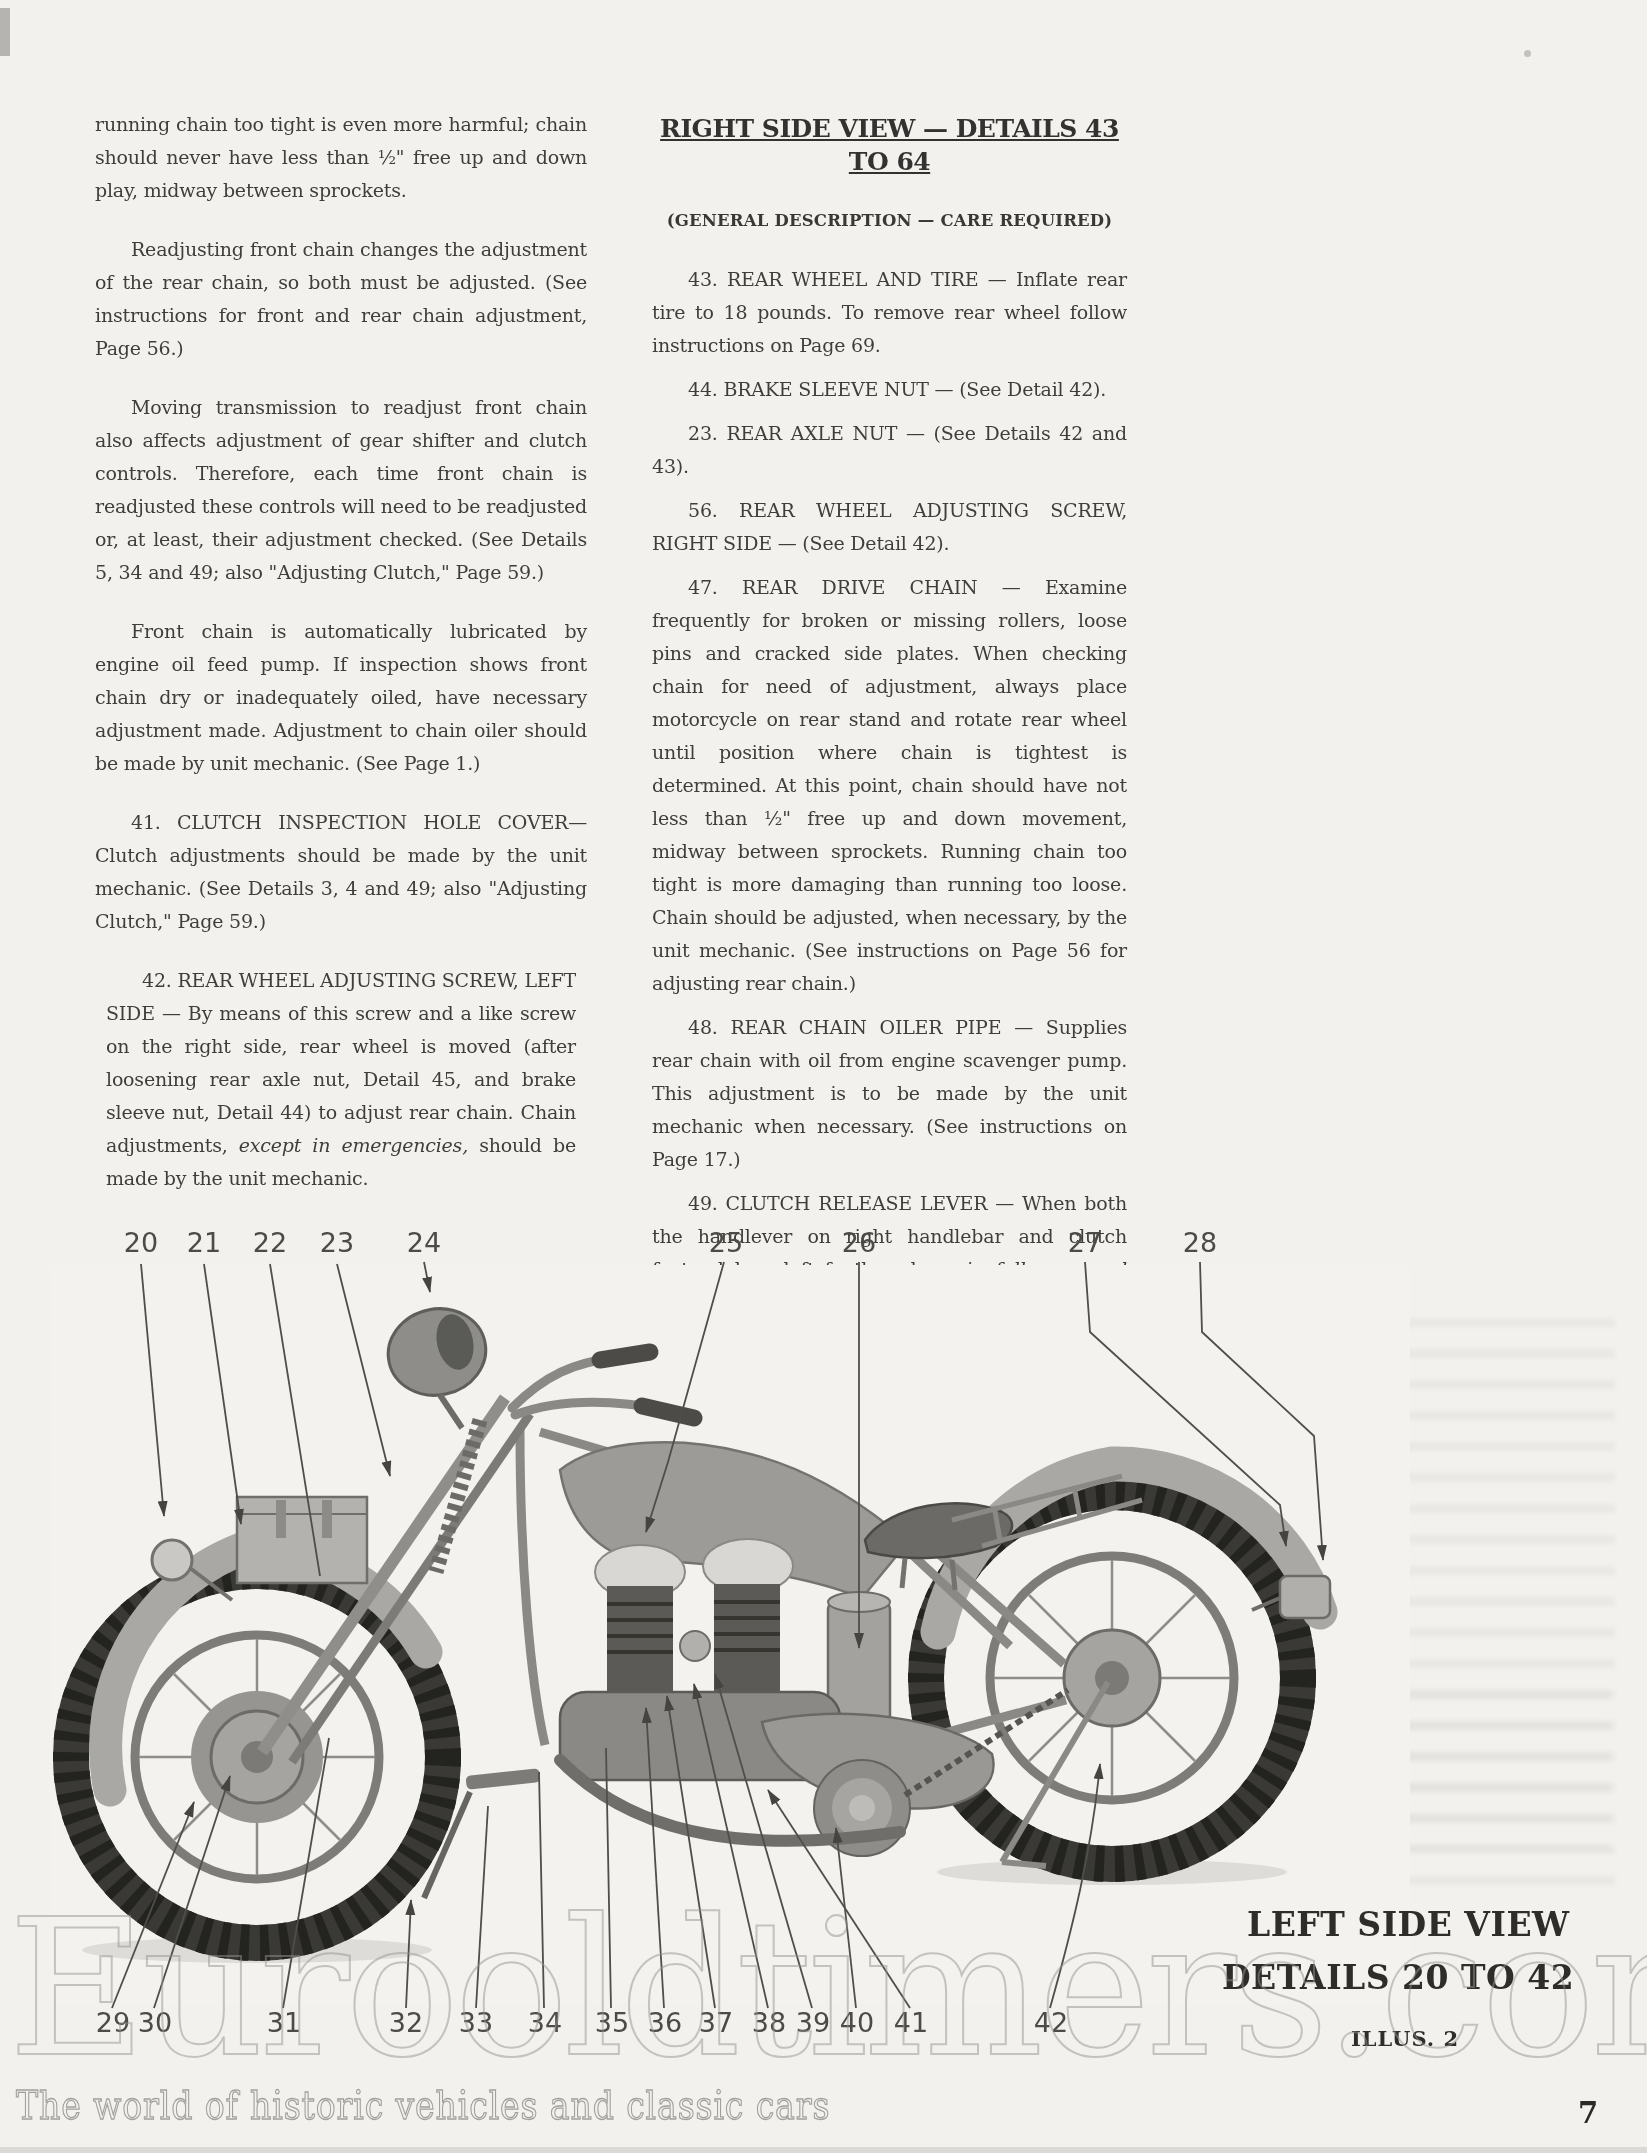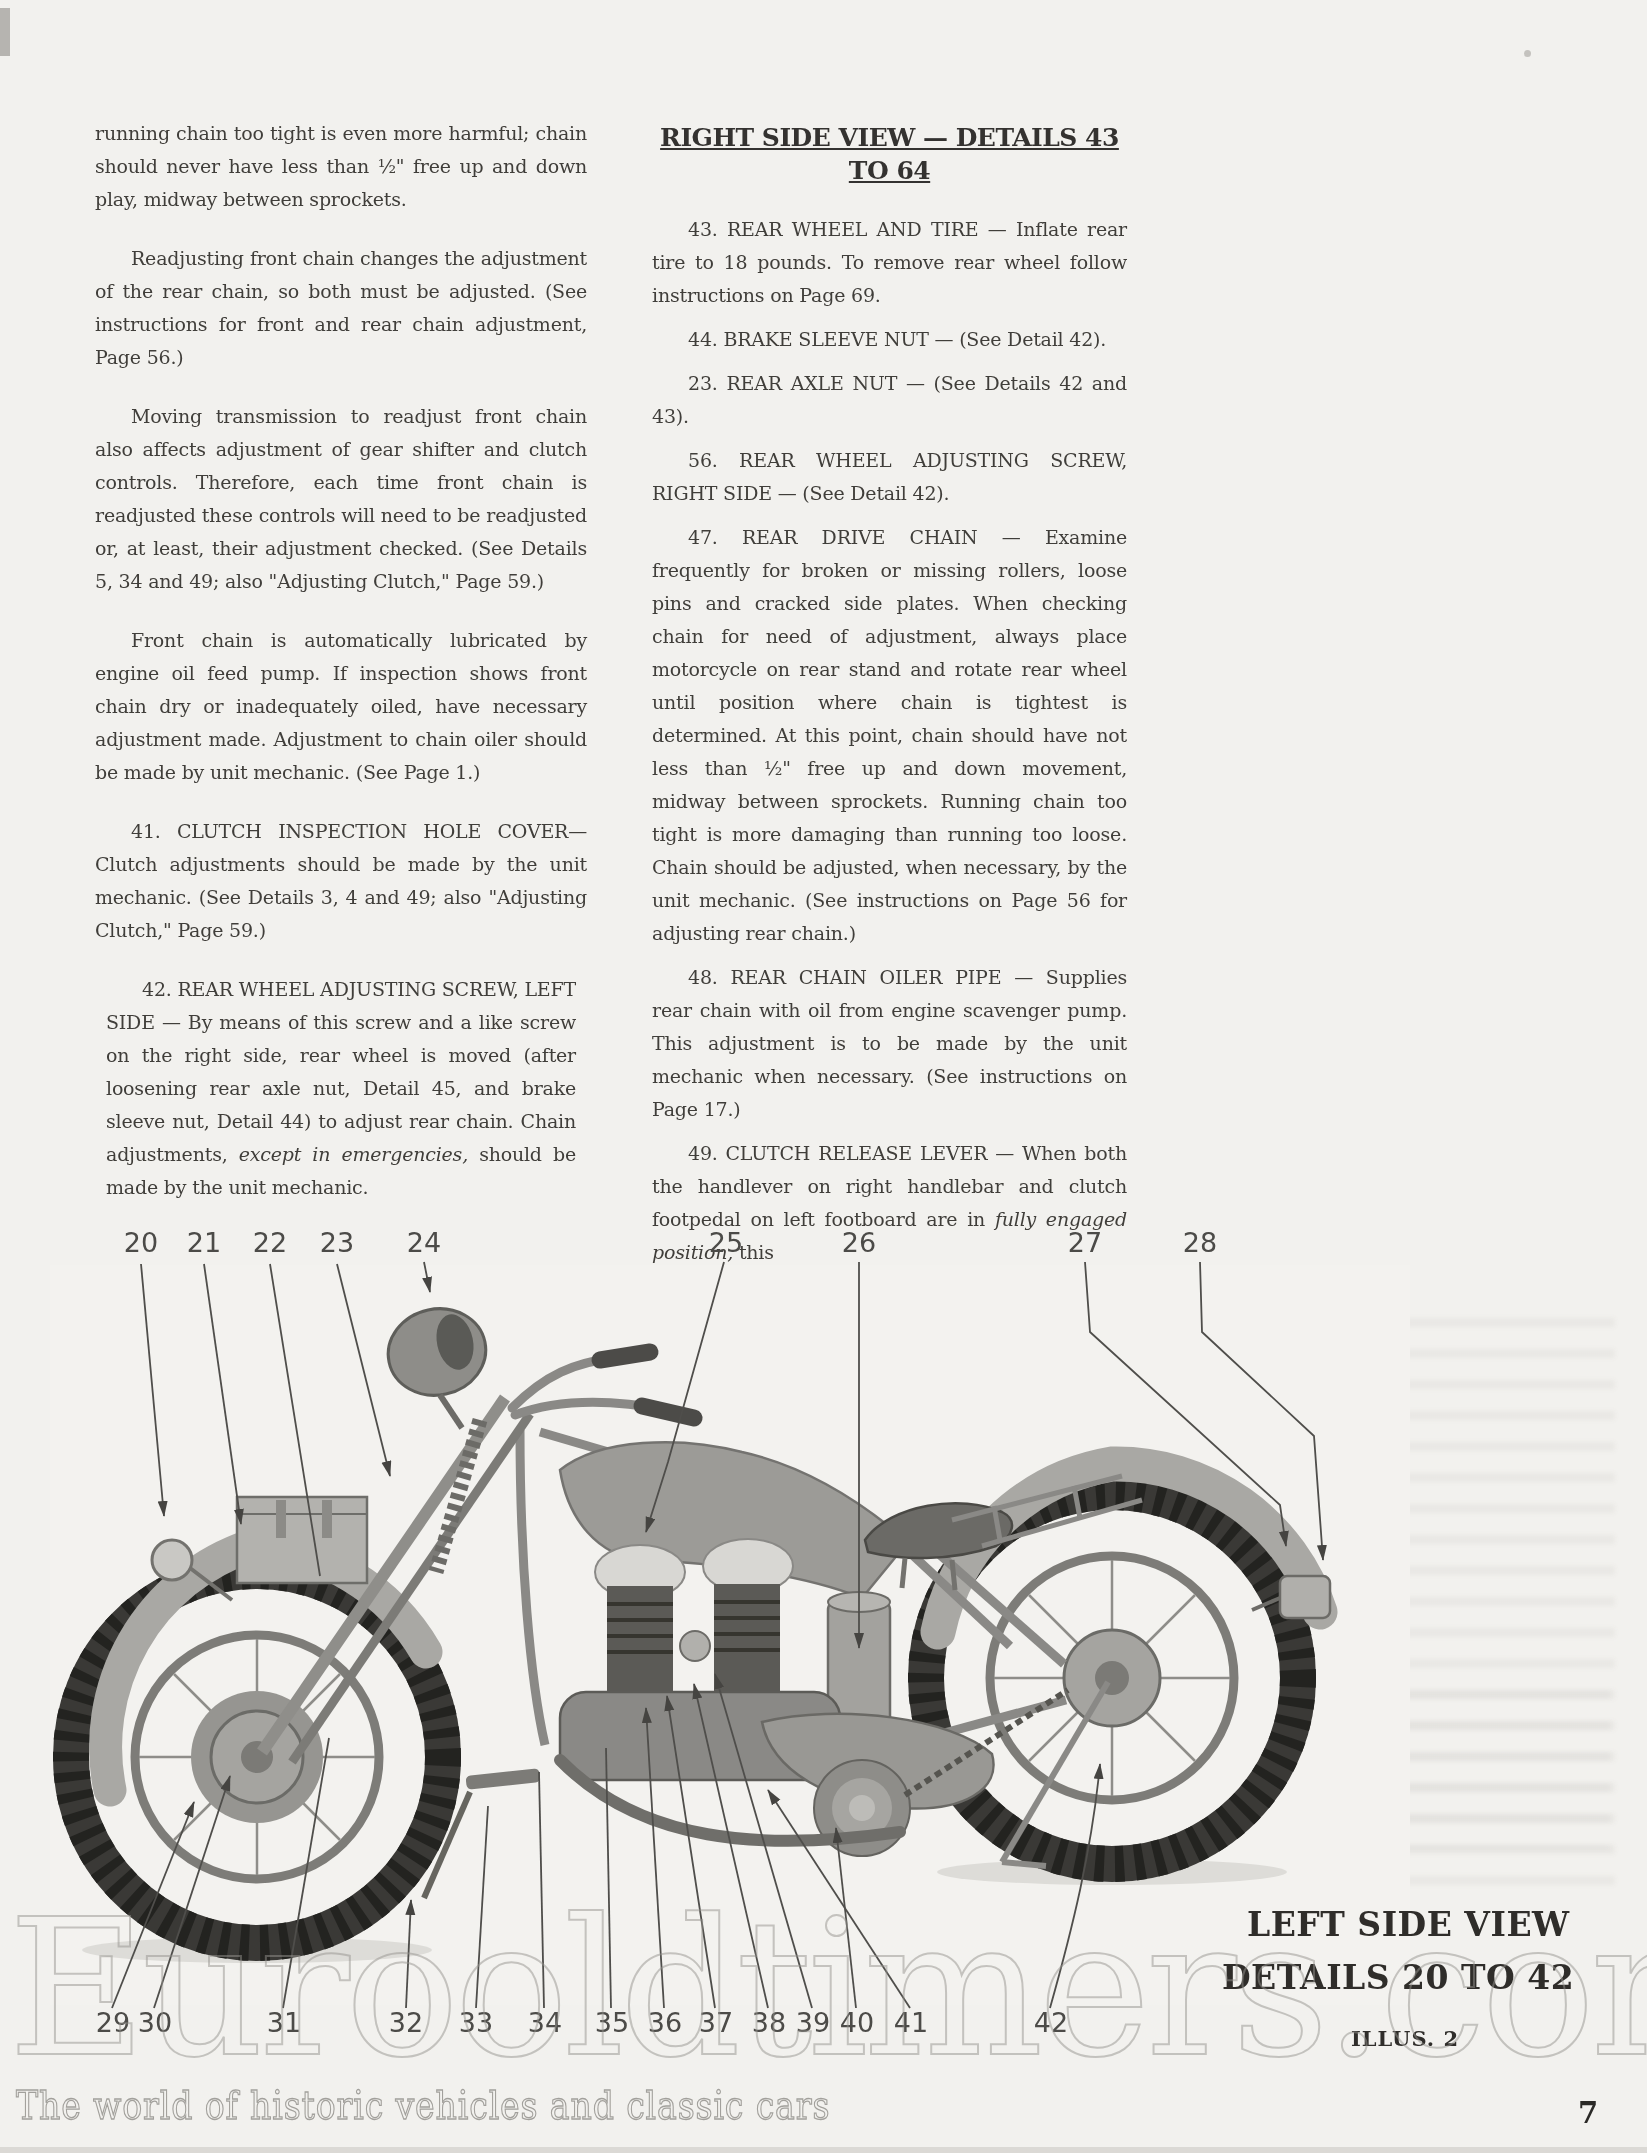--- a/index.html
+++ b/index.html
@@ -3,21 +3,21 @@
 <meta charset="utf-8">
 <style>
   html,body{margin:0;padding:0;}
   body{
     width:1647px;height:2153px;position:relative;overflow:hidden;
     background:#f2f1ee;
     font-family:"DejaVu Serif", serif;
     color:#403e3a;
   }
   .col{position:absolute;text-align:justify;font-size:19px;line-height:33px;letter-spacing:-0.2px;}
-  .col p{margin:17px 0 26px 0;}
+  .col p{margin:8px 0 26px 0;}
   .col p.tight{margin:11px;}
   .ind{text-indent:36px;}
   .rc-head{font-weight:bold;text-align:center;font-size:25px;letter-spacing:-0.5px;color:#343230;margin:0 0 2px 0;text-indent:0;text-decoration:underline;}
   .rc-sub{font-weight:bold;text-align:center;font-size:16.5px;letter-spacing:0.2px;color:#3a3835;margin:0 0 10px 0;text-indent:0;}
   .it{font-style:italic;}
   .photo-svg{position:absolute;left:0;top:1210px;}
   .caption{position:absolute;font-weight:bold;color:#2f2d2a;font-family:"DejaVu Serif",serif;white-space:nowrap;}
   .cap1{left:1247px;top:1905px;width:290px;text-align:center;font-size:33px;letter-spacing:0.5px;}
   .cap2{left:1222px;top:1958px;width:330px;text-align:center;font-size:33px;letter-spacing:0.5px;}
   .cap3{left:1345px;top:2026px;width:120px;text-align:center;font-size:21px;letter-spacing:1px;}
@@ -53,20 +53,21 @@
   <p><span>running chain too tight is even more harmful; chain should never have less than ½" free up and down play, midway between sprockets.</span></p>
   <p class="ind"><span>Readjusting front chain changes the adjustment of the rear chain, so both must be adjusted. (See instructions for front and rear chain adjustment, Page 56.)</span></p>
   <p class="ind"><span>Moving transmission to readjust front chain also affects adjustment of gear shifter and clutch controls. Therefore, each time front chain is readjusted these controls will need to be readjusted or, at least, their adjustment checked. (See Details 5, 34 and 49; also "Adjusting Clutch," Page 59.)</span></p>
   <p class="ind"><span>Front chain is automatically lubricated by engine oil feed pump. If inspection shows front chain dry or inadequately oiled, have necessary adjustment made. Adjustment to chain oiler should be made by unit mechanic. (See Page 1.)</span></p>
   <p class="ind"><span>41. CLUTCH INSPECTION HOLE COVER—Clutch adjustments should be made by the unit mechanic. (See Details 3, 4 and 49; also "Adjusting Clutch," Page 59.)</span></p>
   <p class="ind tight"><span>42. REAR WHEEL ADJUSTING SCREW, LEFT SIDE — By means of this screw and a like screw on the right side, rear wheel is moved (after loosening rear axle nut, Detail 45, and brake sleeve nut, Detail 44) to adjust rear chain. Chain adjustments, </span><span class="it">except in emergencies,</span><span> should be made by the unit mechanic.</span></p>
 </div>
 
 <div class="col" style="left:641px;top:104px;width:497px;">
   <p class="rc-head">RIGHT SIDE VIEW — DETAILS 43 TO 64</p>
+  <p class="rc-sub">(GENERAL DESCRIPTION — CARE REQUIRED)</p>
   <p class="ind tight"><span>43. REAR WHEEL AND TIRE — Inflate rear tire to 18 pounds. To remove rear wheel follow instructions on Page 69.</span></p>
   <p class="ind tight"><span>44. BRAKE SLEEVE NUT — (See Detail 42).</span></p>
   <p class="ind tight"><span>23. REAR AXLE NUT — (See Details 42 and 43).</span></p>
   <p class="ind tight"><span>56. REAR WHEEL ADJUSTING SCREW, RIGHT SIDE — (See Detail 42).</span></p>
   <p class="ind tight"><span>47. REAR DRIVE CHAIN — Examine frequently for broken or missing rollers, loose pins and cracked side plates. When checking chain for need of adjustment, always place motorcycle on rear stand and rotate rear wheel until position where chain is tightest is determined. At this point, chain should have not less than ½" free up and down movement, midway between sprockets. Running chain too tight is more damaging than running too loose. Chain should be adjusted, when necessary, by the unit mechanic. (See instructions on Page 56 for adjusting rear chain.)</span></p>
   <p class="ind tight"><span>48. REAR CHAIN OILER PIPE — Supplies rear chain with oil from engine scavenger pump. This adjustment is to be made by the unit mechanic when necessary. (See instructions on Page 17.)</span></p>
   <p class="ind tight"><span>49. CLUTCH RELEASE LEVER — When both the handlever on right handlebar and clutch footpedal on left footboard are in </span><span class="it">fully engaged position,</span><span> this</span></p>
 </div>
 
 <svg class="photo-svg" width="1647" height="850" viewBox="0 1210 1647 850">

